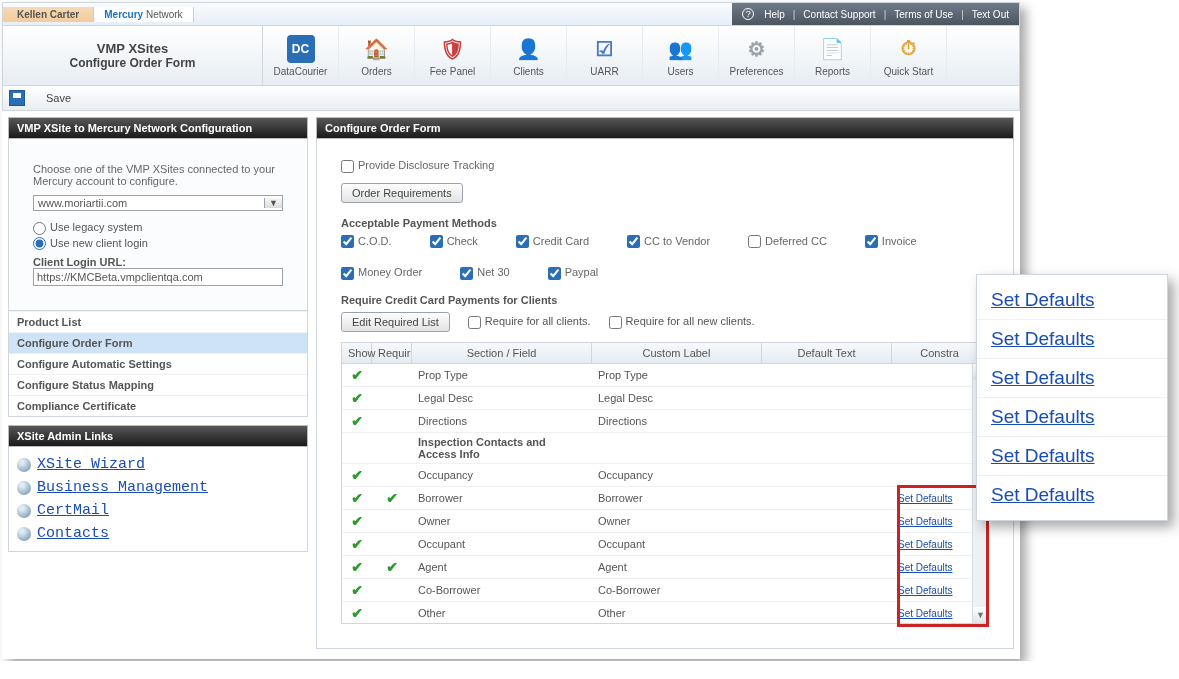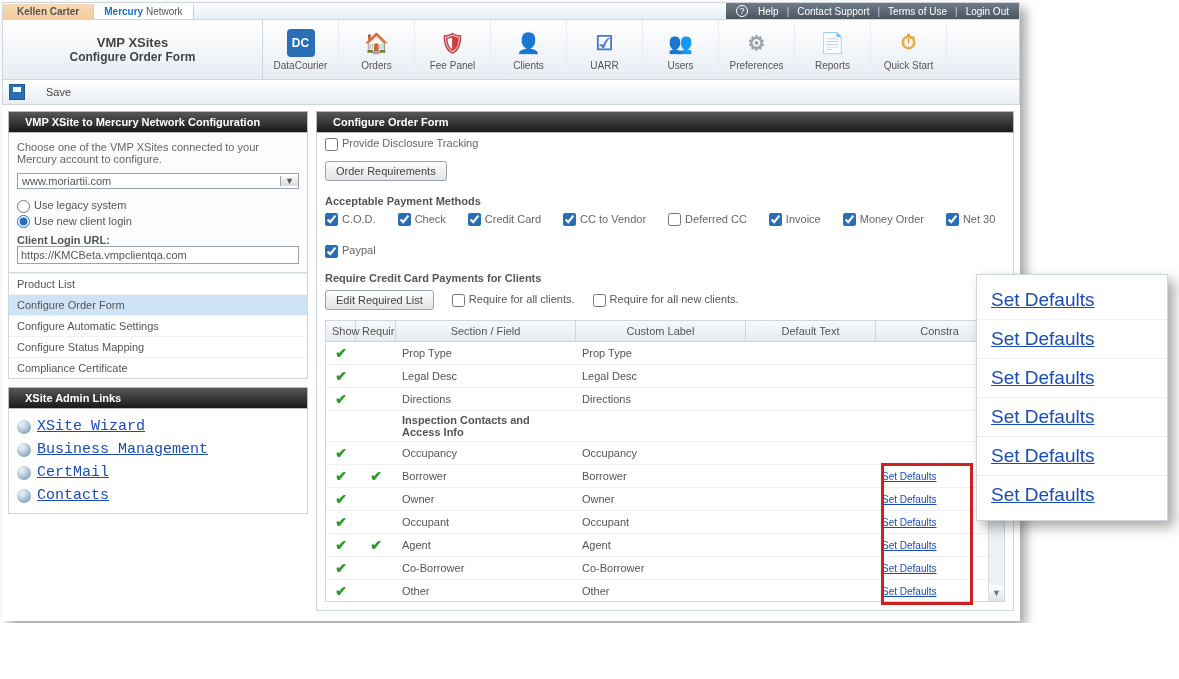--- a/index.html
+++ b/index.html
@@ -1,20 +1,20 @@
 <!DOCTYPE html>
 <html><head>
 <meta charset="utf-8">
 <style>
   * { box-sizing: border-box; margin: 0; padding: 0; }
   body { font-family: Verdana, Arial, sans-serif; font-size: 11px; color: #555; background: #fff; width: 1179px; }
   .app { width: 1018px; margin: 2px; box-shadow: 6px 6px 10px rgba(0,0,0,0.35); position: relative; }
 
   
-  .topbar { display: flex; align-items: center; background: linear-gradient(#fafcff,#e6eef7); border: 1px solid #cfd6de; height: 18px; font-size: 10px; }
+  .topbar { display: flex; align-items: center; background: linear-gradient(#fafcff,#e6eef7); border: 1px solid #cfd6de; height: 24px; font-size: 10px; }
   .topbar .user { background: linear-gradient(#f6d9b6,#f3cc9b); padding: 2px 14px; color: #555; font-weight: bold; border-right: 1px solid #ccc; }
   .topbar .brand { padding: 2px 10px; color: #555; background: #fff; border-right: 1px solid #ccc; }
   .topbar .brand b { color: #1a73c2; }
   .topbar .spacer { flex: 1; background: linear-gradient(#6f7b87,#4a5560); }
   .topbar .links { display: flex; align-items: center; gap: 8px; padding: 0 10px; background: linear-gradient(#6f7b87,#4a5560); color: #fff; height: 100%; }
   .topbar .links a { color: #fff; text-decoration: none; text-align: right; }
   .topbar .links .sep { color: #cbd3db; }
   .help-icon { display:inline-block; width:12px; height:12px; border:1px solid #fff; border-radius:50%; text-align:center; line-height:10px; font-size:9px; margin-right:2px;}
 
   
@@ -27,52 +27,52 @@
   
   .saverow { background: linear-gradient(#ffffff,#e9eef3); border:1px solid #cfd6de; border-top:none; padding:4px 6px; display:flex; align-items:center; gap:21px; }
   .saverow .disk { width:16px; height:16px; background:#2a6fb5; border:1px solid #1e5a96; display:inline-block; position:relative; }
   .saverow .disk::after { content:""; position:absolute; left:3px; top:2px; width:8px; height:5px; background:#fff; }
 
   
   .cols { display:flex; gap:8px; padding:6px 6px 10px 6px; }
   .left { width: 300px; }
   .right { flex:1; min-width:0;}
 
-  .panel-head { background: linear-gradient(#575757,#1a1a1a); color:#fff; font-weight:bold; padding:4px 16px; border:1px solid #bbb; font-size:11px;}
-  .panel-body { border:1px solid #cfd6de; border-top:none; padding:8px; background:#f7f9fb; color:#555;}
+  .panel-head { background: linear-gradient(#575757,#1a1a1a); color:#fff; font-weight:bold; padding:4px 8px; border:1px solid #bbb; font-size:11px;}
+  .panel-body { border:1px solid #cfd6de; border-top:none; padding:24px; background:#f7f9fb; color:#555;}
   .left .panel-body { background:#fbfcfd; }
 
   .intro { margin-bottom:8px; font-size:11px; color:#666;}
   .dd { display:flex; border:1px solid #9aa3ad; background:#fff; height:16px; align-items:center; }
   .dd span { flex:1; padding:0 4px; font-size:11px; }
   .dd .arrow { width:18px; text-align:center; border-left:1px solid #9aa3ad; background:linear-gradient(#f7f7f7,#dcdcdc); font-size:9px; }
 
   .radios { margin:10px 0 6px; }
   .radios label { display:block; font-size:11px; margin:2px 0;}
   input[type=radio],input[type=checkbox]{ accent-color:#2a6fb5; vertical-align:middle; margin-right:4px;}
 
   .lbl { font-weight:bold; font-size:11px; margin-top:6px; display:block;}
   .txtin { width:100%; border:1px solid #9aa3ad; height:18px; font-size:11px; padding:0 3px; background:#fff; color:#555;}
 
-  .navlist { border:1px solid #cfd6de; border-top:none; }
+  .navlist { border:1px solid #cfd6de; border-top:none;font-weight:bold; }
   .navlist div { padding:4px 8px; font-size:11px; border-top:1px solid #eef2f5; cursor:pointer;}
   .navlist div.sel { background:#cfe3f6; }
 
   .linklist { border:1px solid #cfd6de; border-top:none; padding:6px 8px;}
   .linklist a { color:#1a4db3; text-decoration:underline; display:flex; align-items:center; gap:6px; padding:3px 0; font-size:15px;font-family:Liberation Mono, monospace;}
   .globe { width:14px; height:14px; border-radius:50%; background: radial-gradient(circle at 35% 30%, #dfeaf3 15%, #9fb7cb 60%, #6e8ba1); display:inline-block;}
 
   
   .right .panel-body { background:#fff; }
   .optrow { display:flex; gap:40px; flex-wrap:wrap; margin:4px 0 10px;}
   .optrow label { font-size:11px; color:#666;}
   a.more { color:#1a4db3; text-decoration:underline;}
   .btn { background:linear-gradient(#fefefe,#e3e3e3); border:1px solid #9aa3ad; border-radius:3px; padding:3px 10px; font-size:11px; cursor:pointer; color:#444; font-family:inherit;}
   h4.sec { font-size:11px; font-weight:bold; color:#555; margin:14px 0 6px;}
-  .paylist { display:flex; flex-wrap:wrap; gap:18px 22px; }
+  .paylist { display:flex; flex-wrap:wrap; gap:18px 38px; }
   .paylist label { font-size:11px; color:#666;}
 
   .reqrow { display:flex; align-items:center; gap:18px; margin-top:6px;}
 
   
   .gridwrap { margin-top:10px; position:relative;}
   .ghead { display:flex; background:linear-gradient(#f7f9fb,#e5ebf1); border:1px solid #cfd6de; font-size:11px; color:#555;}
   .ghead > div { padding:4px 6px; border-right:1px solid #cfd6de; }
   .c-show{width:30px;} .c-req{width:40px;} .c-sec{width:180px;} .c-lbl{width:170px;} .c-def{width:130px;} .c-con{flex:1;}
   .gbody { border:1px solid #cfd6de; border-top:none; max-height:260px; overflow:hidden; position:relative;}
@@ -101,21 +101,21 @@
     <div class="brand"><b>Mercury</b><span> Network</span></div>
     <div class="spacer"></div>
     <div class="links">
       <span class="help-icon">?</span>
       <a href="#">Help</a>
         <span class="sep">|</span>
       <a href="#">Contact Support</a>
         <span class="sep">|</span>
       <a href="#">Terms of Use</a>
         <span class="sep">|</span>
-      <a href="#">Login Out</a>
+      <a href="#">Text Out</a>
     </div>
   </div>
 
   <div class="toolbar">
     <div class="title">
       <div>VMP XSites</div>
       <div class="sub">Configure Order Form</div>
     </div>
     <div id="tb-buttons" style="display:flex;">
         <div class="tbtn">

